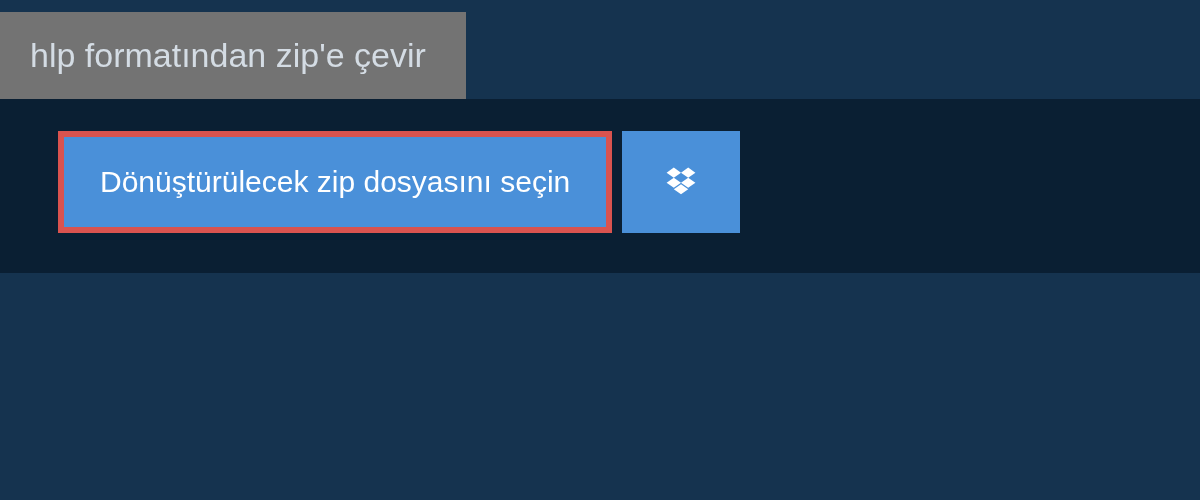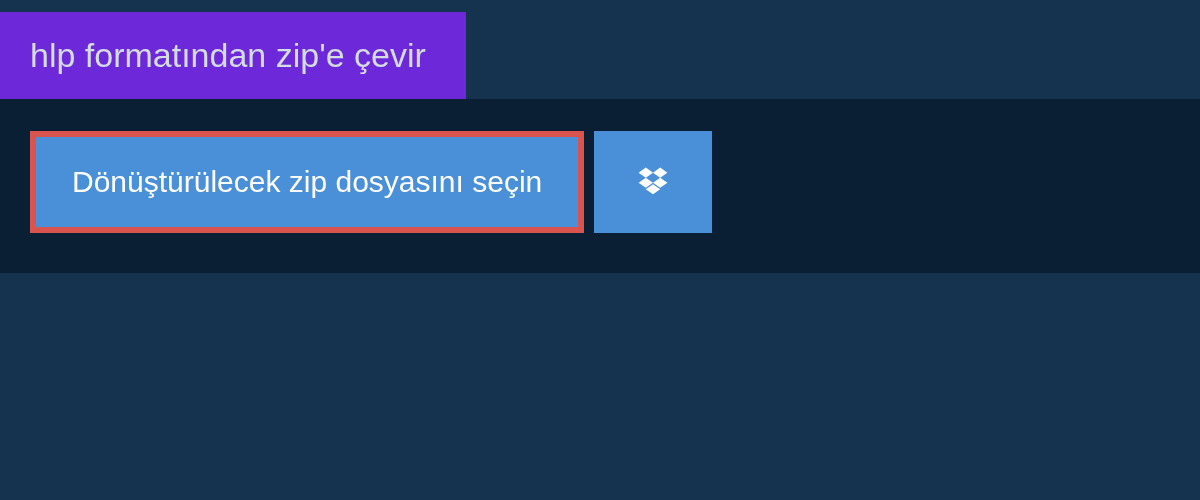--- a/index.html
+++ b/index.html
@@ -8,21 +8,21 @@
       box-sizing: border-box;
     }
     body {
       width: 1200px;
       height: 500px;
       background: #15334f;
       font-family: -apple-system, BlinkMacSystemFont, "Segoe UI", Arial, sans-serif;
       overflow: hidden;
     }
     .header-tab {
-      background: #6d28d9;
+      background: #737373;
       display: inline-block;
       padding: 24px 40px 24px 30px;
       margin-top: 12px;
     }
     .header-title {
       color: #d4dce4;
       font-size: 34px;
       font-weight: 300;
     }
     .main-panel {
@@ -39,20 +39,21 @@
       background: #4a90d9;
       border: 6px solid #d9534f;
       padding: 28px 36px;
       color: #ffffff;
       font-size: 30px;
       font-weight: 300;
       cursor: pointer;
       display: flex;
       align-items: center;
       justify-content: center;
+      margin-left: 28px;
     }
     .dropbox-button {
       background: #4a90d9;
       width: 118px;
       display: flex;
       align-items: center;
       justify-content: center;
       cursor: pointer;
     }
     .dropbox-icon {

